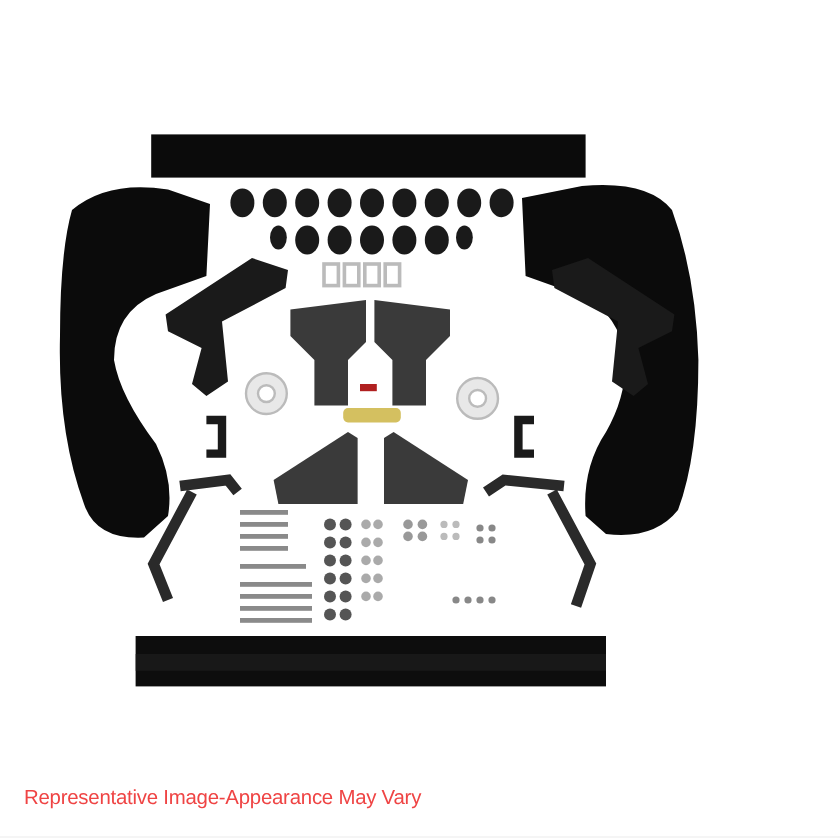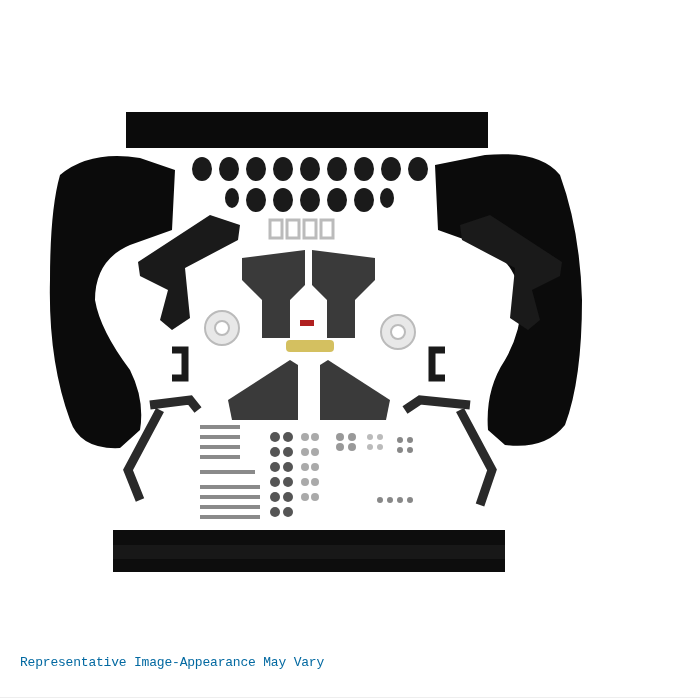--- a/index.html
+++ b/index.html
@@ -1,18 +1,18 @@
 <!DOCTYPE html>
 <html><head>
 <meta charset="utf-8">
 <style>
   html, body { margin:0; padding:0; background:#ffffff; }
   body { width:700px; height:700px; position:relative; overflow:hidden; font-family:"Liberation Sans", sans-serif; }
   .stage { position:absolute; left:0; top:0; width:700px; height:700px; }
-  .caption { position:absolute; left:20px; top:655px; font-size:13px; color:#0369a1; font-family:Liberation Mono, monospace; letter-spacing:-0.2px; }
+  .caption { position:absolute; left:20px; top:655px; font-size:17px; color:#ef4444; font-family:Liberation Sans, sans-serif; letter-spacing:-0.2px; }
   .bottom-rule { position:absolute; left:0; right:0; top:697px; height:1px; background:#eeeeee; }
 </style>
 </head>
 <body>
 
 <div class="stage">
   <svg width="700" height="700" viewBox="0 0 700 700" xmlns="http://www.w3.org/2000/svg">
 
     <g>
       <rect x="126" y="112" width="362" height="36" fill="#0b0b0b"></rect>

